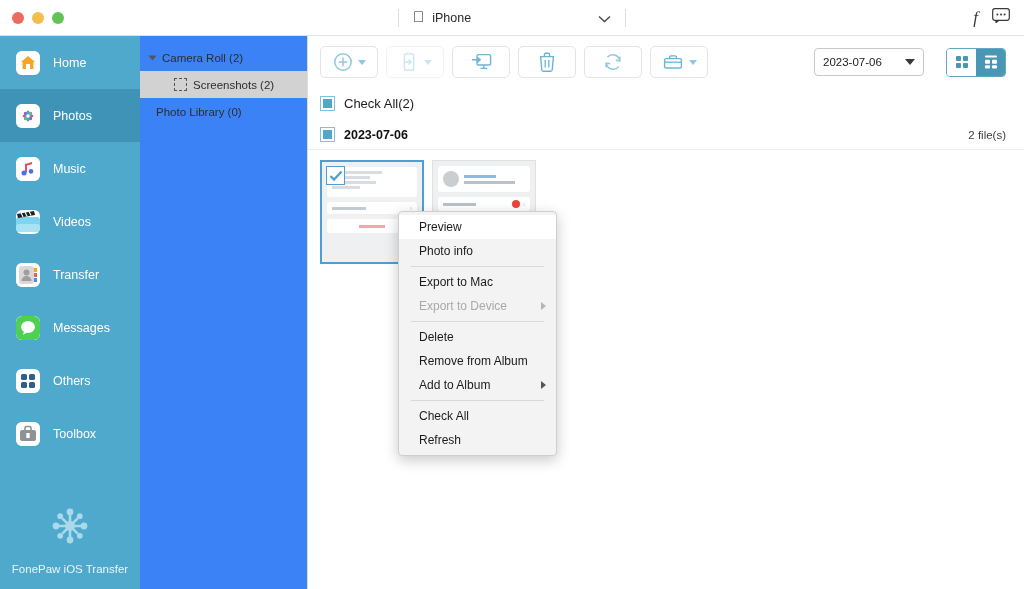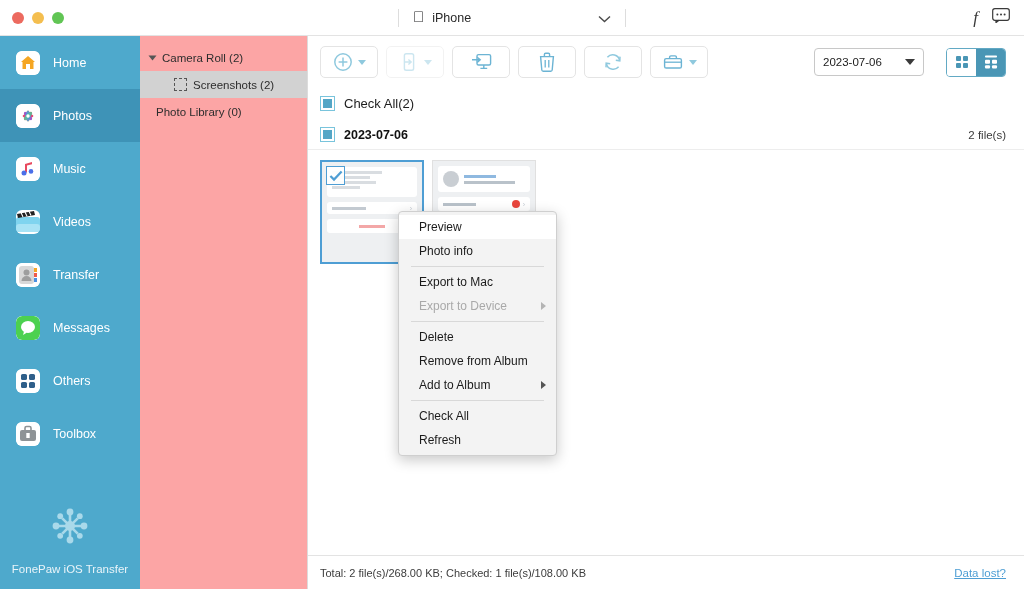--- a/index.html
+++ b/index.html
@@ -55,21 +55,21 @@
   .nav-item.active { background: #3e93b7; }
   .nav-icon { width: 24px; height: 24px; border-radius: 6px; flex: 0 0 24px; position: relative; background:#fff; overflow:hidden; }
   .nav-brand {
     position: absolute; bottom: 14px; left: 0; right: 0;
     display: flex; flex-direction: column; align-items: center; gap: 10px;
   }
   .nav-brand-text { color: #e9f4f9; font-size: 11.5px; }
 
   
   .tree {
-    width: 168px; flex: 0 0 168px; background: #fca5a5;
+    width: 168px; flex: 0 0 168px; background: #3b82f6;
     border-right: 1px solid #dcdcdc; padding-top: 8px;
   }
   .tree-row {
     height: 27px; display: flex; align-items: center; font-size: 11.5px;
     color: #2d2d2d; cursor: default; padding-left: 10px; gap: 6px;
   }
   .tree-row.child { padding-left: 34px; }
   .tree-row.selected { background: #d2d2d2; text-align: center; }
   .tri { width: 0; height: 0; border-left: 5px solid #555; border-top: 4px solid transparent; border-bottom: 4px solid transparent; transform: rotate(90deg); margin-right:1px;}
   .dash-sq { width: 13px; height: 13px; border: 1px dashed #555; flex:0 0 13px; }
@@ -480,24 +480,20 @@
               <span style="margin-left:auto;display:flex;align-items:center;gap:3px;">
                 <span style="width:8px;height:8px;border-radius:50%;background:#e8453c;display:block;"></span>
                 <span style="color:#c3cad1;font-size:7px;">›</span>
               </span>
             </div>
             <div class="card" style="height:10px;"></div>
           </div>
         </div>
       </div>
 
-      <div class="statusbar">
-        <span>Total: 2 file(s)/268.00 KB; Checked: 1 file(s)/108.00 KB</span>
-        <span class="datalost">Data lost?</span>
-      </div>
     </div>
   </div>
 
   <div class="ctxmenu">
     <div class="mi hl">
         <span>Preview</span>
       </div>
     <div class="mi">
         <span>Photo info</span>
       </div>

